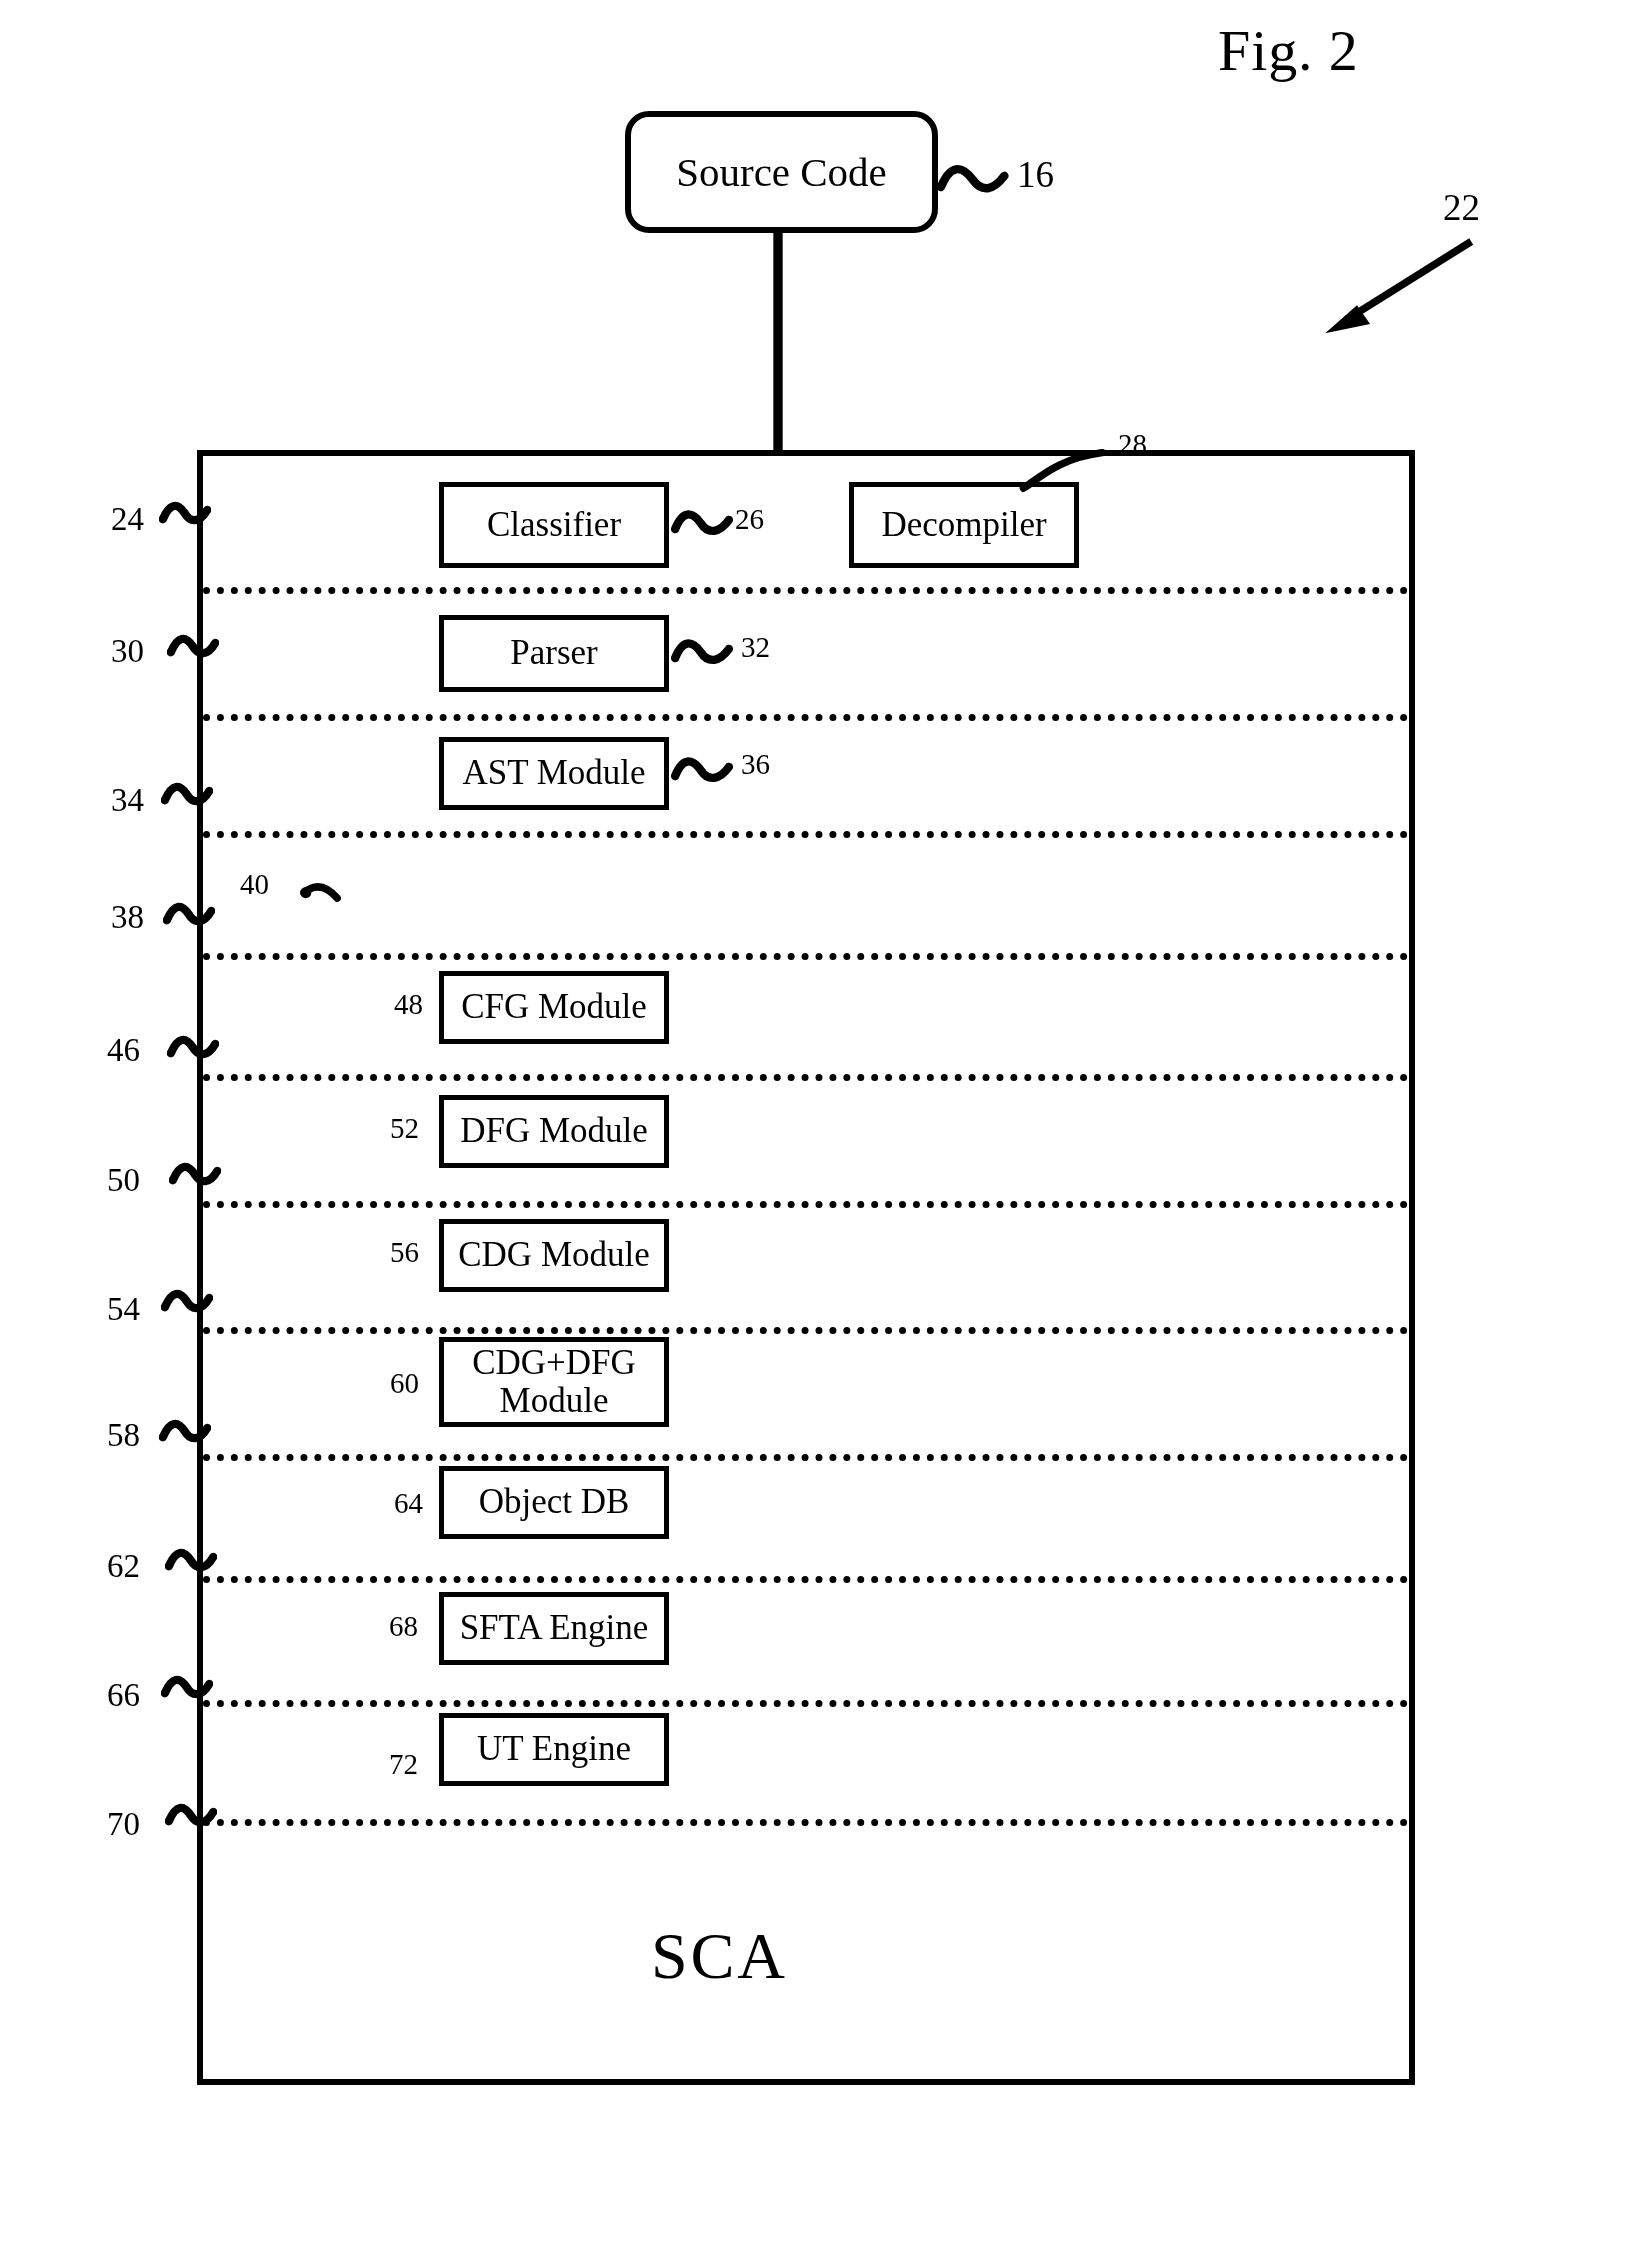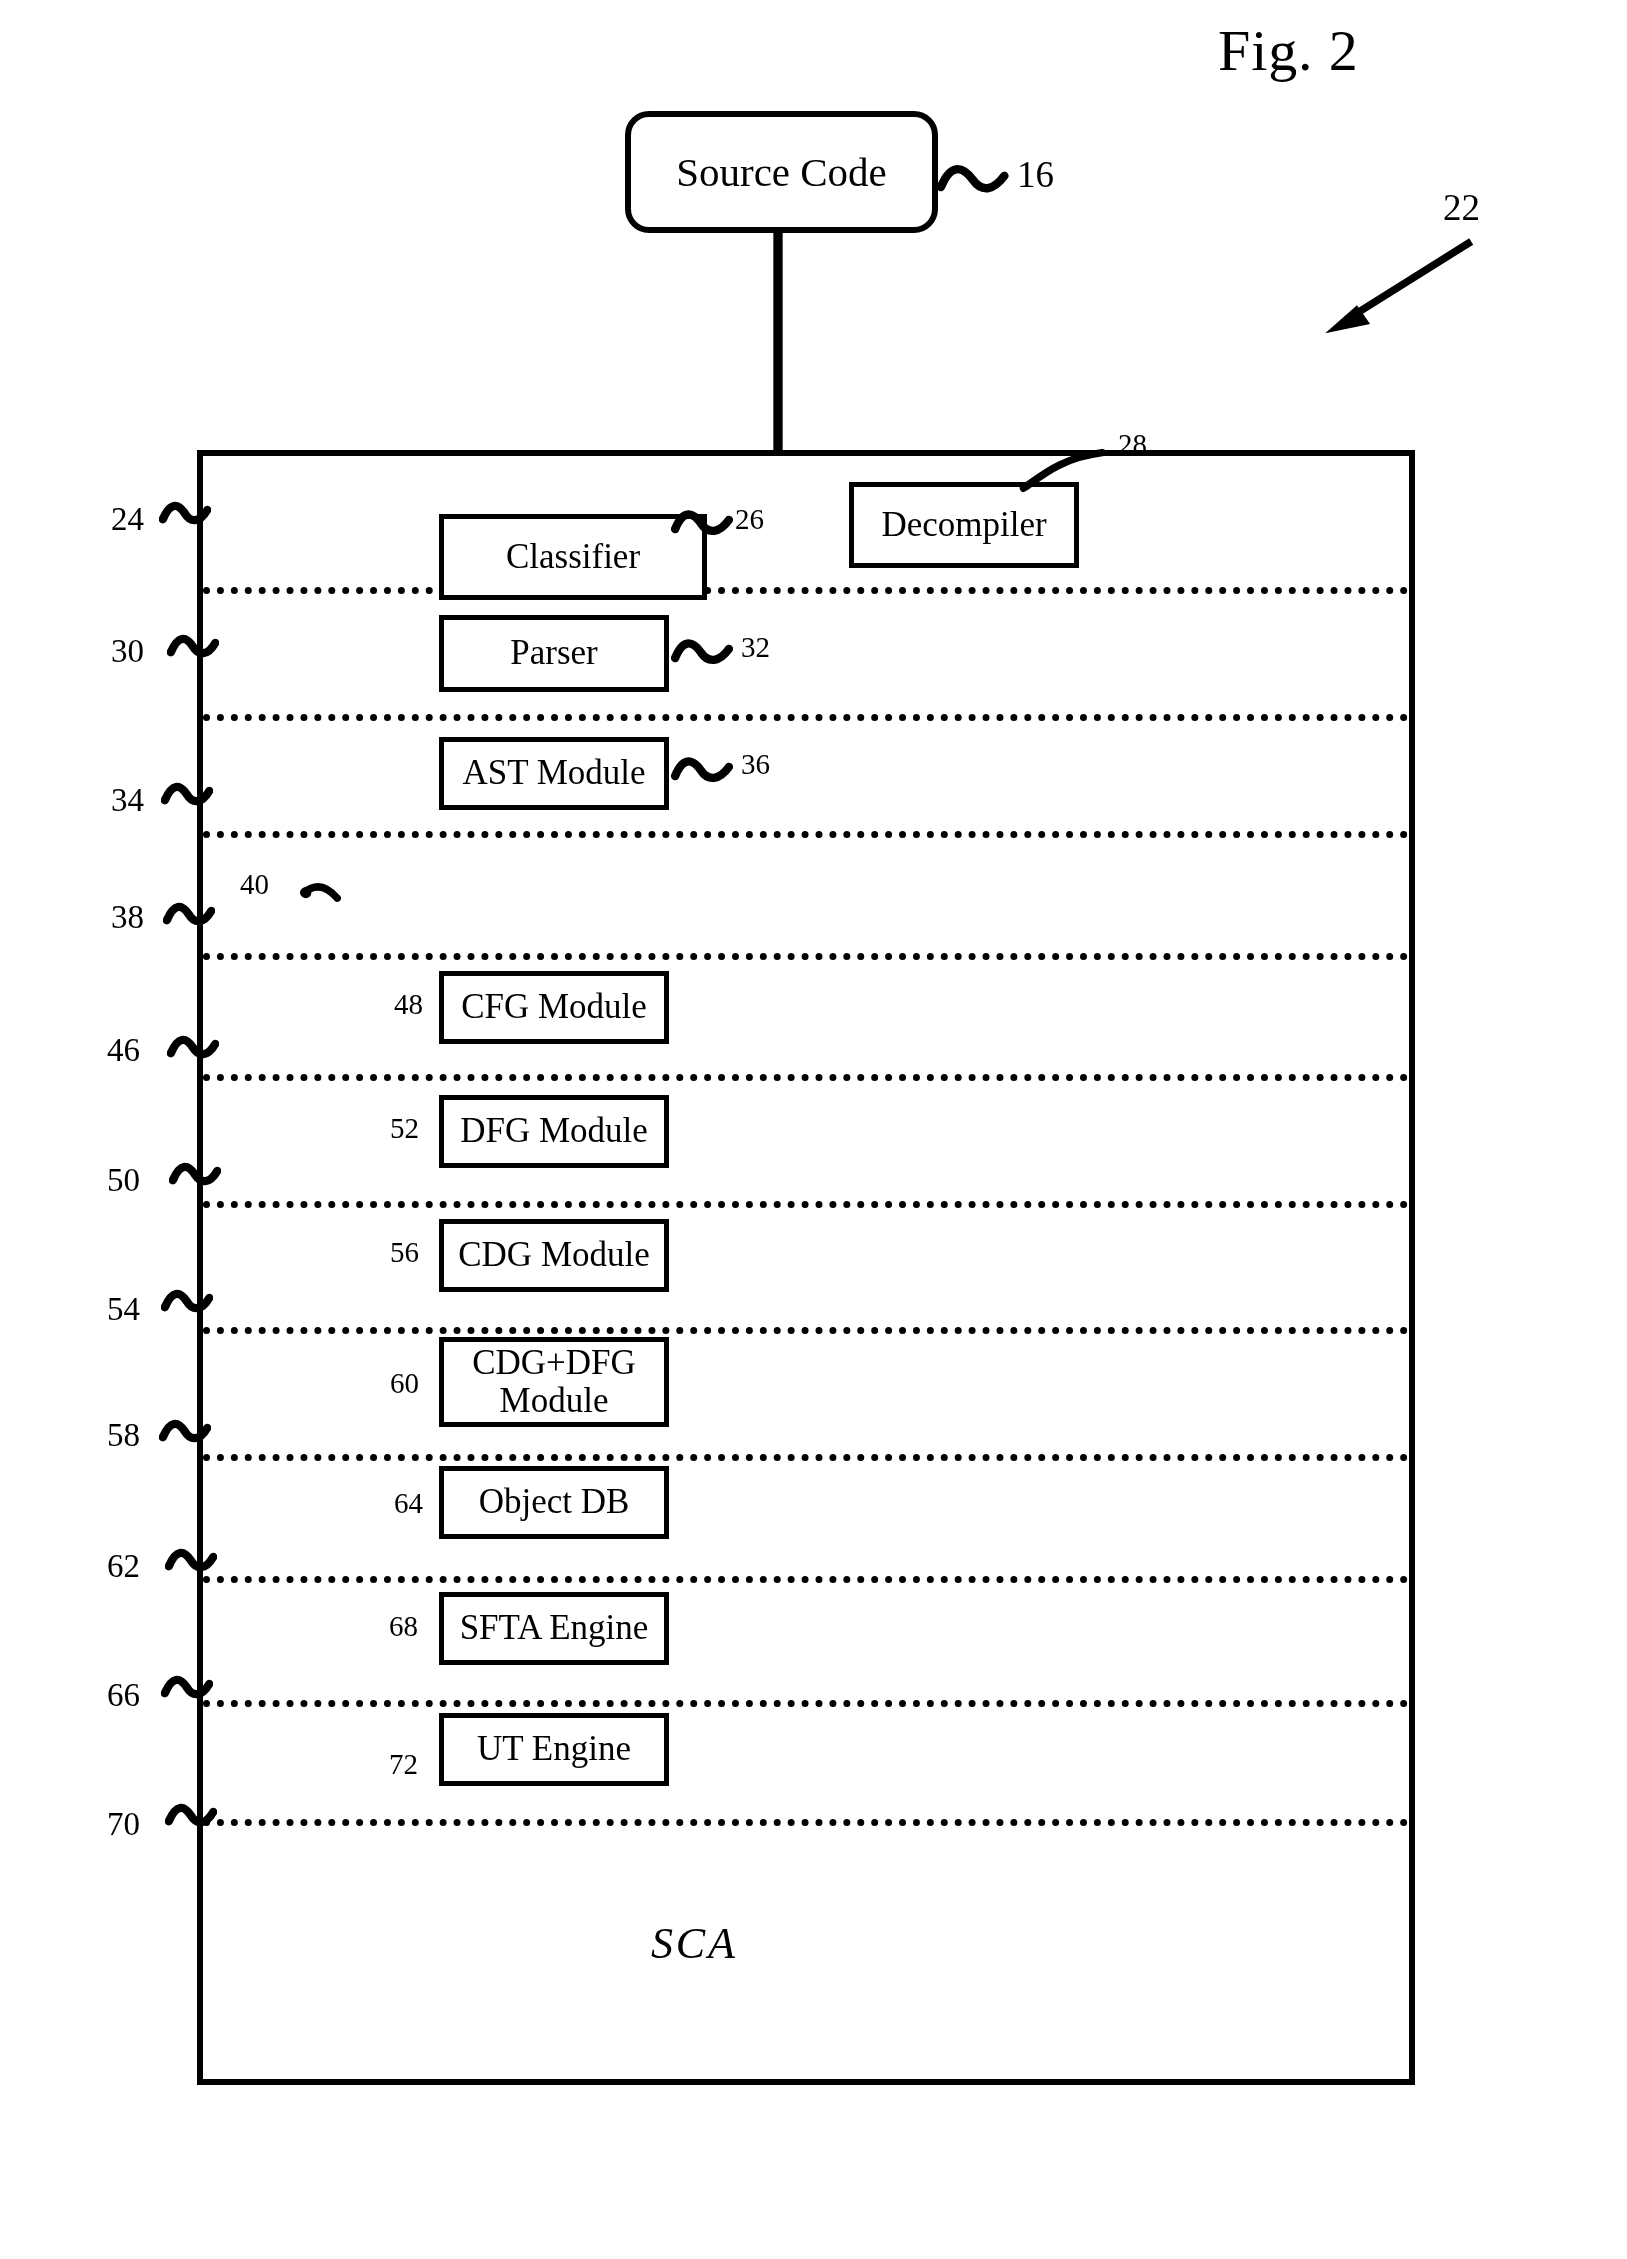--- a/index.html
+++ b/index.html
@@ -46,21 +46,21 @@
   
   .ref{font-size:33px;white-space:nowrap;}
   .ref-sm{font-size:29px;white-space:nowrap;}
 
   
   #dom-builder-frame{
     border:6.6px solid #000;background:#fff;box-sizing:border-box;
   }
 
   #sca-label{
-    font-size:44px;letter-spacing:2.8px;white-space:nowrap;font-style:italic;
+    font-size:66px;letter-spacing:2.8px;white-space:nowrap;
   }
   #dom-builder-title{font-size:36px;white-space:nowrap;}
 </style>
 </head>
 <body>
 
 <div class="abs" id="fig-title">Fig. 2</div>
 
 <svg class="abs" style="left:1312px;top:234px;" width="178" height="103" viewBox="0 0 190 110">
   <line x1="170" y1="8" x2="36" y2="92" stroke="#000" stroke-width="8"></line>
@@ -89,21 +89,21 @@
   <div class="abs divider" style="top:375px;"></div>
   <div class="abs divider" style="top:497px;"></div>
   <div class="abs divider" style="top:618px;"></div>
   <div class="abs divider" style="top:745px;"></div>
   <div class="abs divider" style="top:871px;"></div>
   <div class="abs divider" style="top:998px;"></div>
   <div class="abs divider" style="top:1120px;"></div>
   <div class="abs divider" style="top:1244px;"></div>
   <div class="abs divider" style="top:1363px;"></div>
 
-  <div class="abs modbox" style="left:236px;top:26px;width:268px;height:86px;margin-top:32px;">
+  <div class="abs modbox" style="left:236px;top:26px;width:230px;height:86px;">
     <span>Classifier</span>
   </div>
   <svg class="abs" style="left:468px;top:49px;" width="62" height="39" viewBox="0 0 66 42">
     <path d="M4 26 C12 6, 22 6, 32 20 C40 32, 52 30, 62 16" fill="none" stroke="#000" stroke-width="9" stroke-linecap="round"></path>
   </svg>
   <div class="abs ref-sm" style="left:532px;top:47px;">26</div>
 
   <div class="abs modbox" style="left:646px;top:26px;width:230px;height:86px;">
     <span>Decompiler</span>
   </div>

